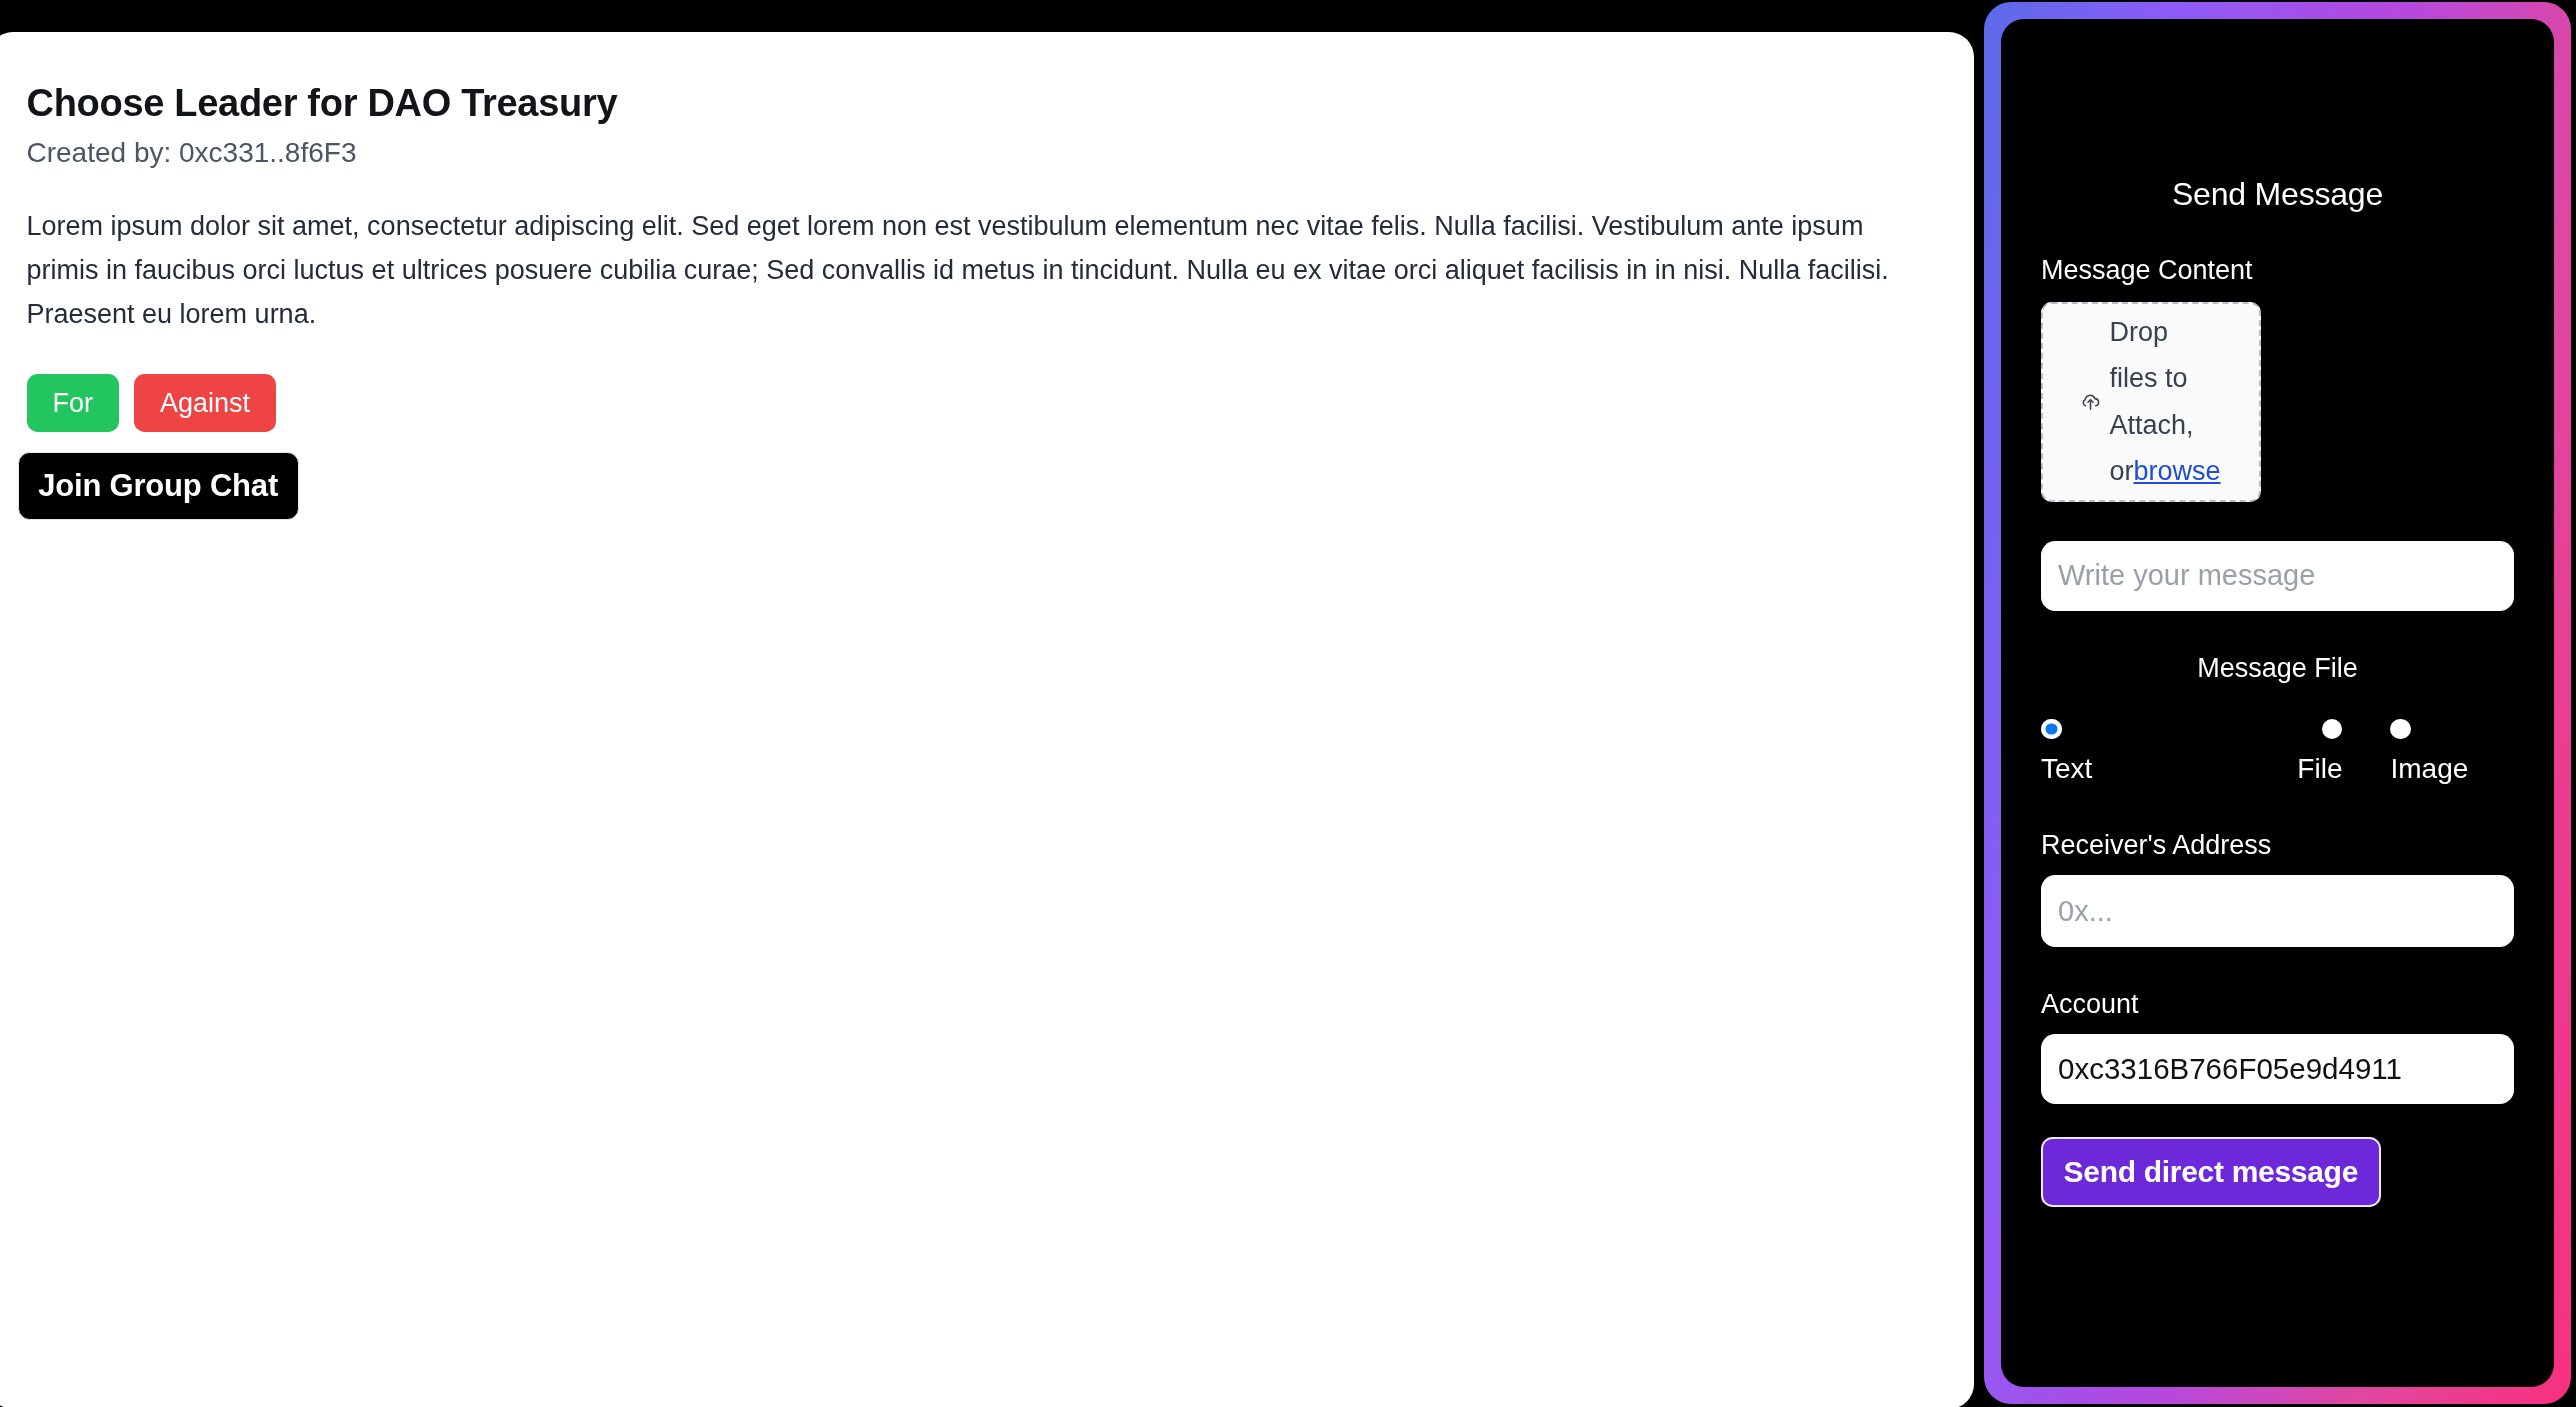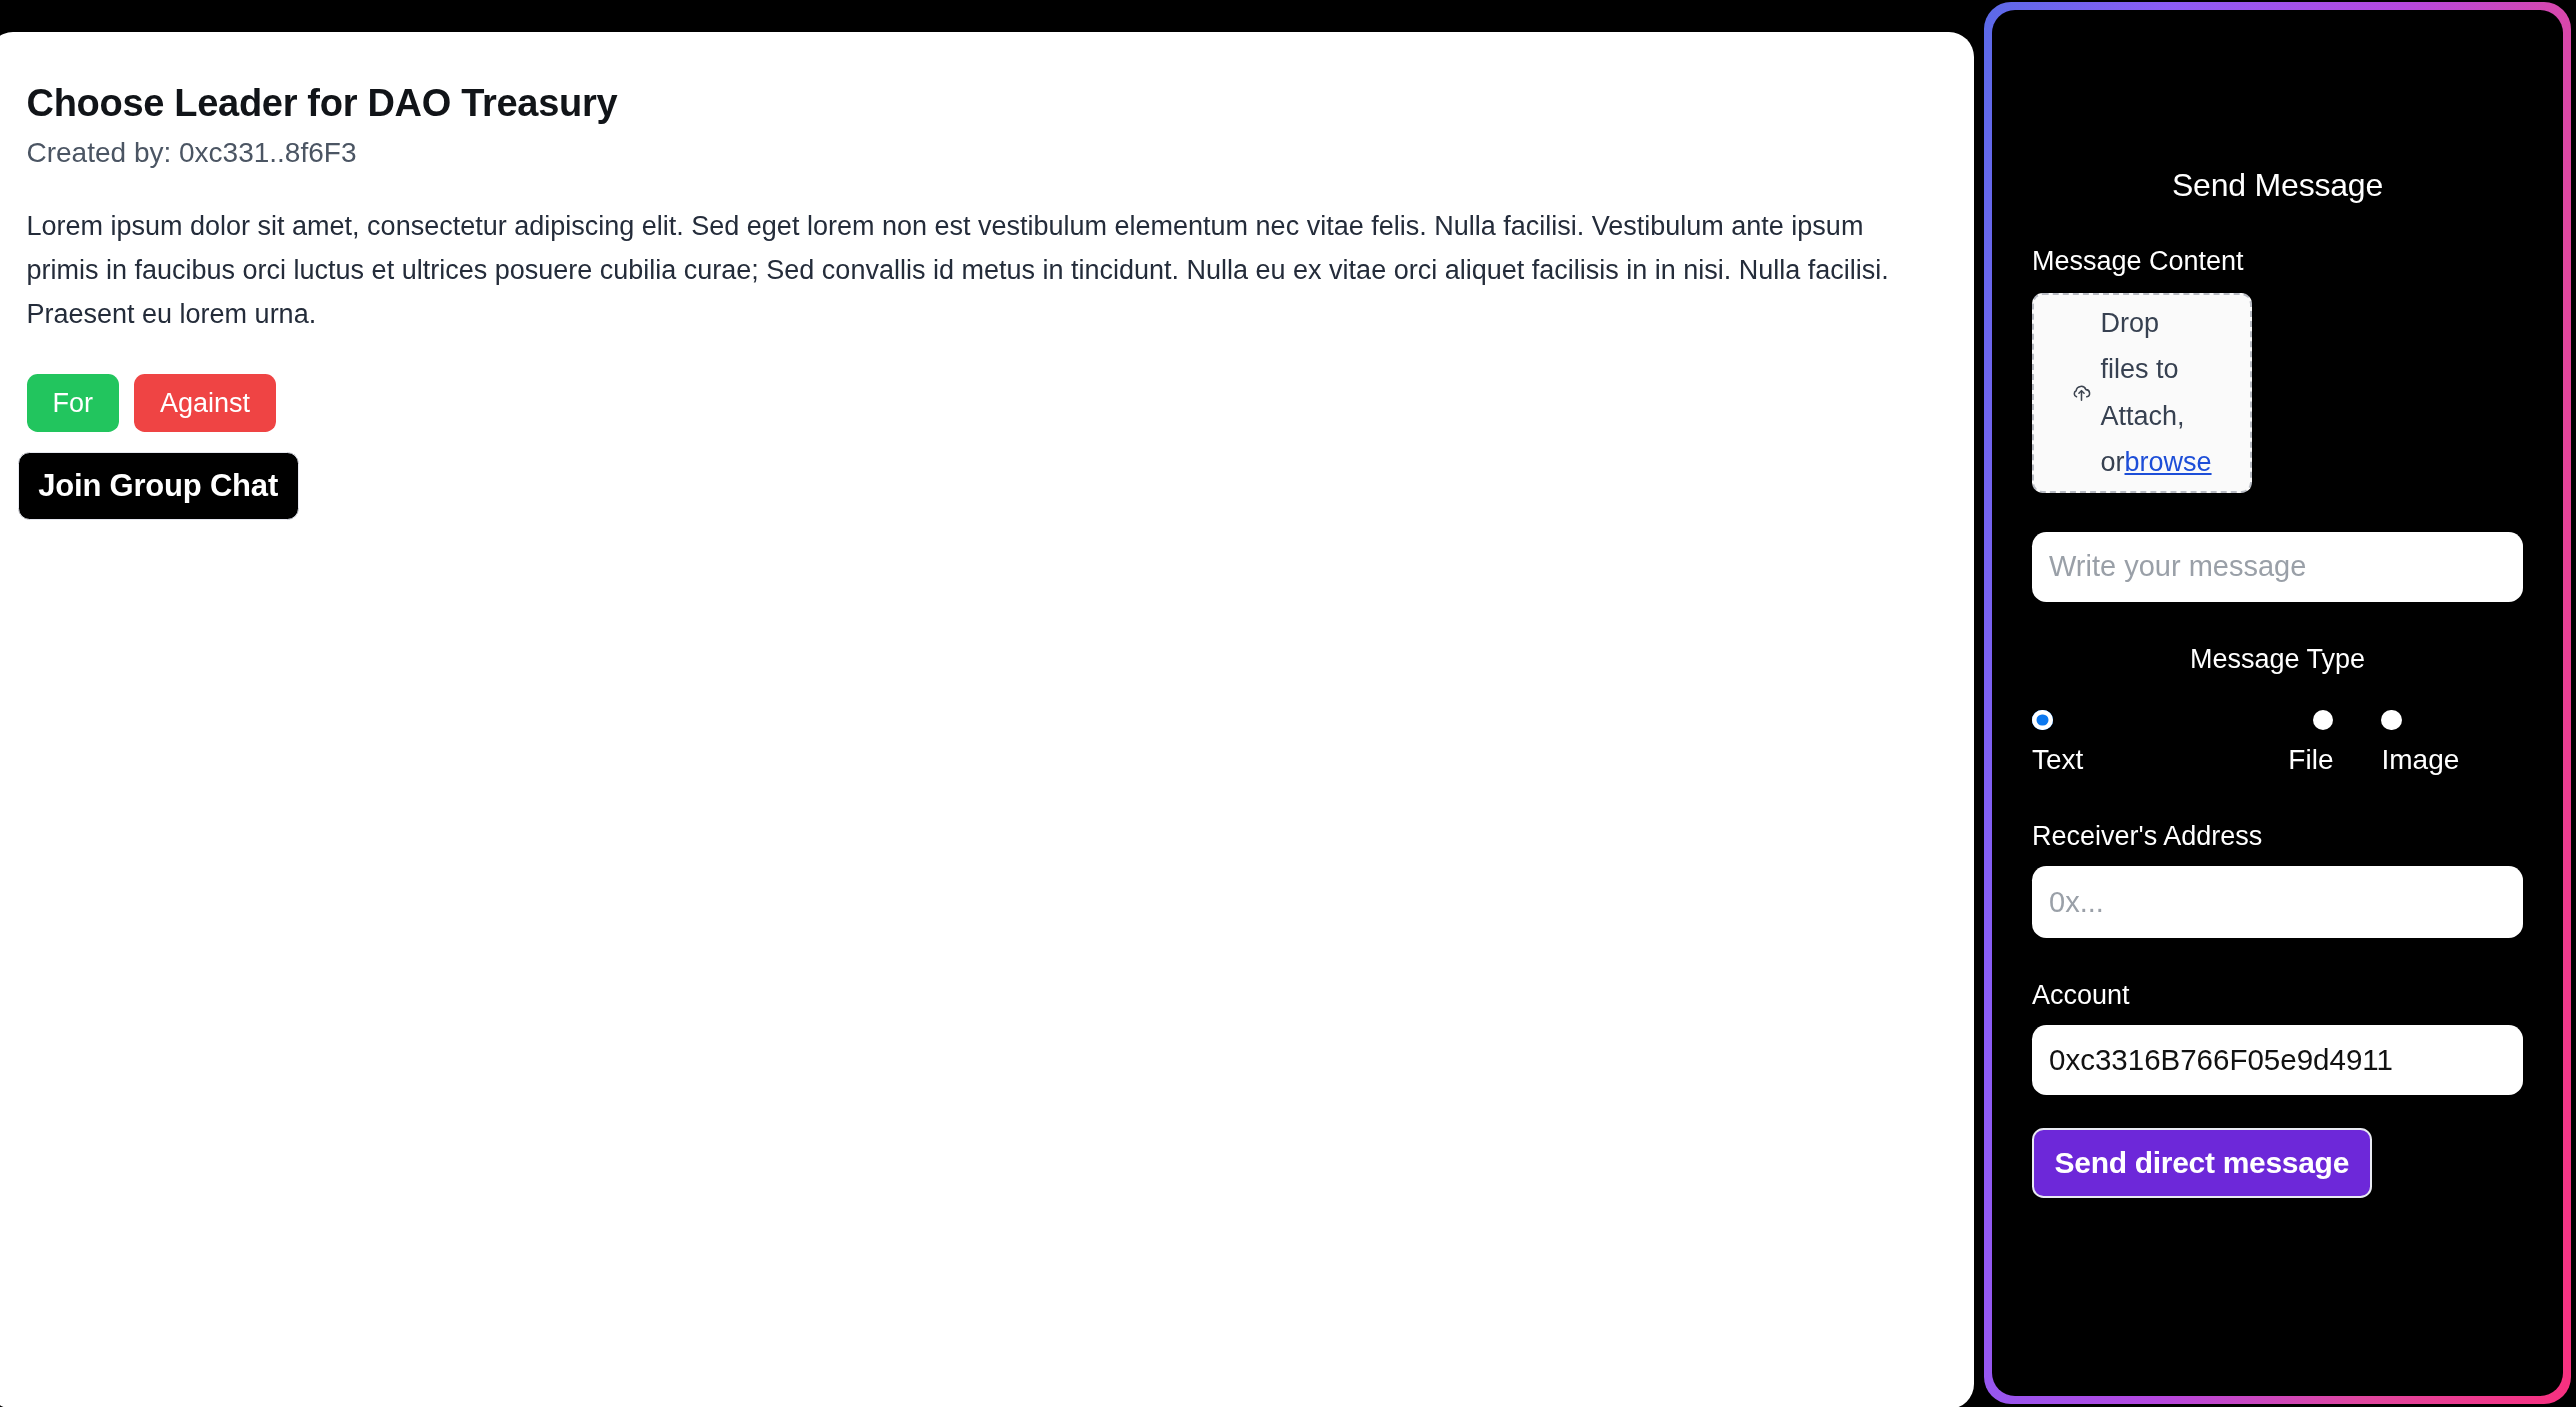--- a/index.html
+++ b/index.html
@@ -85,21 +85,21 @@
   }
 
   
   .msg-panel-outer {
     position: absolute;
     left: 1984px;
     top: 1.8px;
     width: 587px;
     height: 1402px;
     border-radius: 27px;
-    padding: 8px;
+    padding: 17px;
     background: linear-gradient(100deg, #5b6ae8 0%, #8b5cf6 22%, #b548e0 50%, #e0479f 75%, #f8307f 100%);
   }
   .msg-panel {
     width: 100%;
     height: 100%;
     background: #000000;
     border-radius: 23px;
     padding: 23px 40px 0 40px;
     position: relative;
   }
@@ -256,21 +256,21 @@
         </span>
         <span class="dz-text">
           <span>Drop files</span>
           <span>to Attach,</span>
           <span>or</span><a class="dz-browse">browse</a>
         </span>
       </div>
 
       <input class="text-input msg-input" type="text" placeholder="Write your message" style="">
 
-      <span class="field-label center">Message Type</span>
+      <span class="field-label center">Message File</span>
 
       <div class="radio-grid">
         <label class="radio-opt">
           <span class="radio-dot checked"></span>
           <span class="radio-text">Text</span>
         </label>
         <label class="radio-opt col-right">
           <span class="radio-dot"></span>
           <span class="radio-text">File</span>
         </label>

